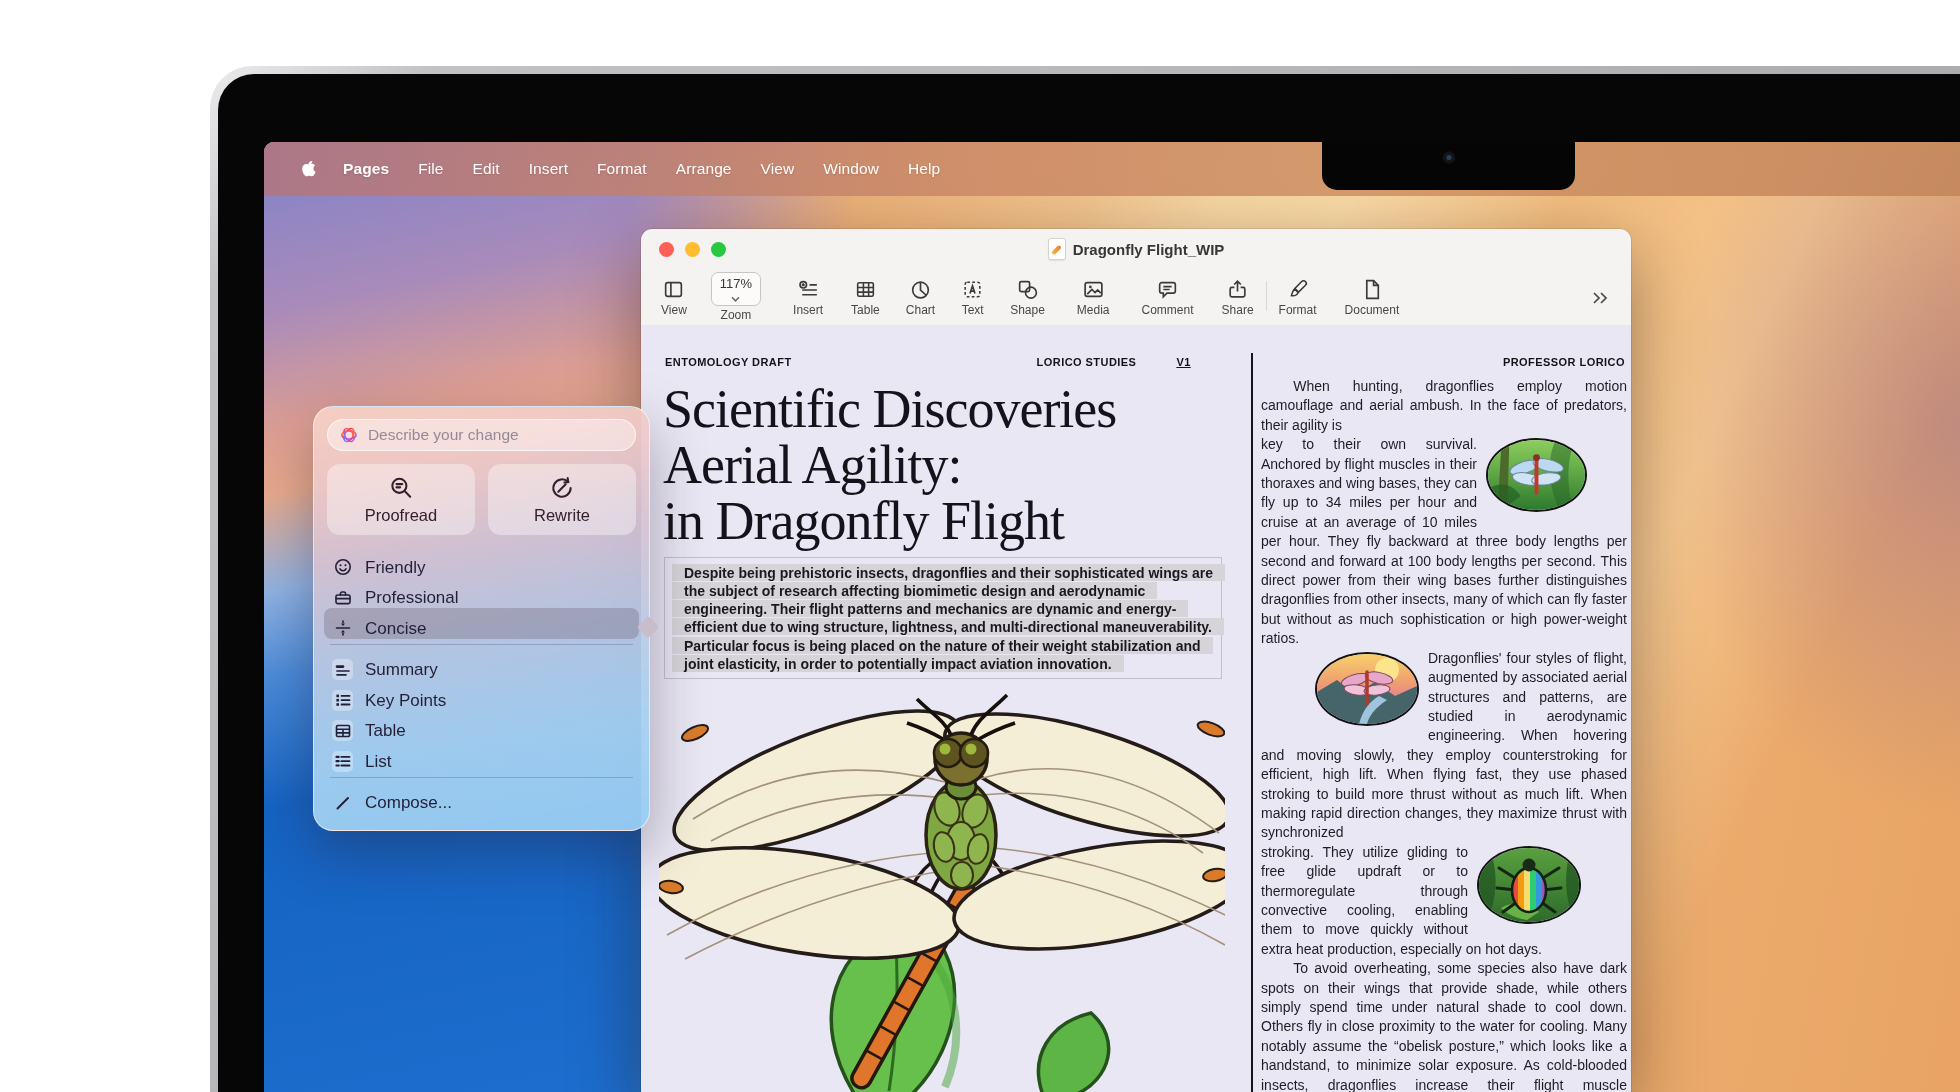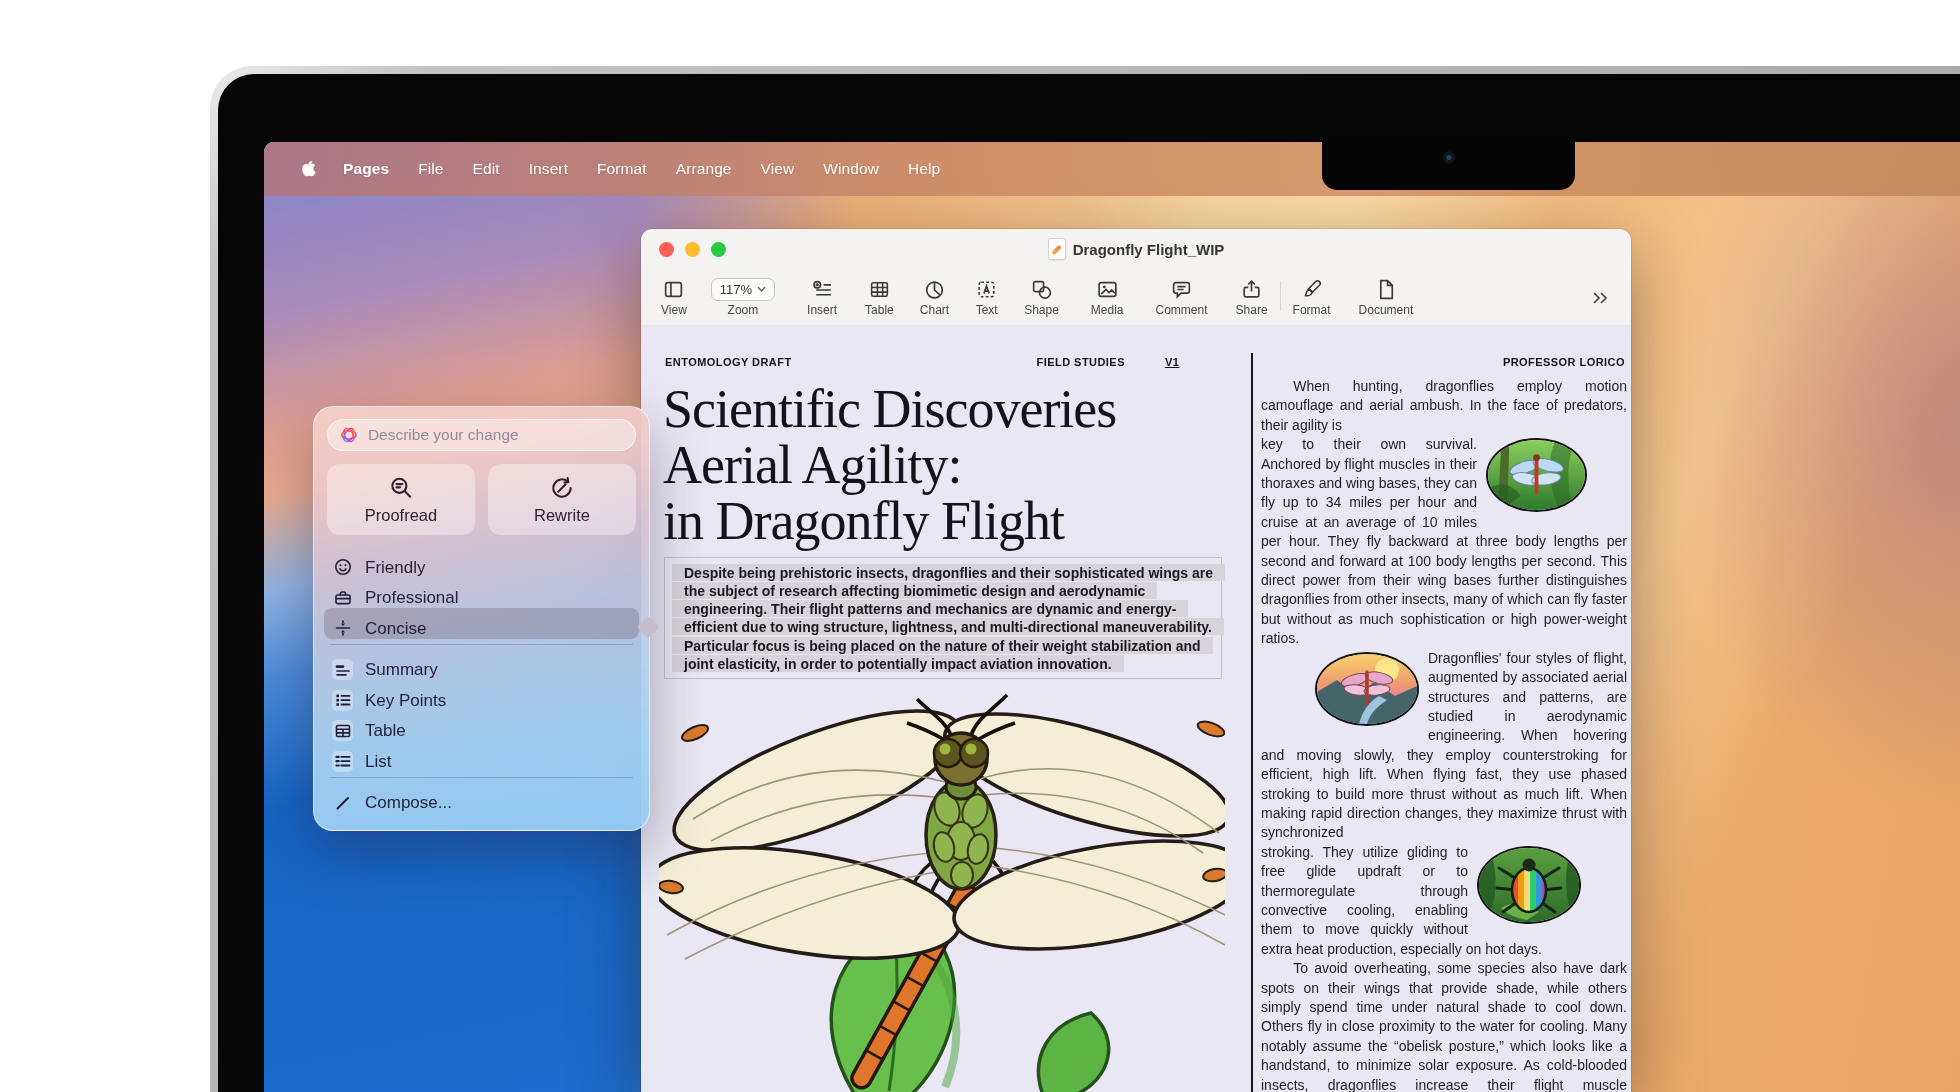--- a/index.html
+++ b/index.html
@@ -43,21 +43,21 @@
   .win-title{position:absolute;left:0;right:0;top:0;height:40px;display:flex;align-items:center;justify-content:center;gap:7px;
     font-size:15px;font-weight:700;color:#3a3633;}
   .doc-icon{width:16px;height:20px;background:#fff;border:1px solid #d5d2cf;border-radius:3px;position:relative;box-shadow:0 1px 1px rgba(0,0,0,.08);}
   .doc-icon::after{content:'';position:absolute;left:2px;top:9px;width:11px;height:4px;background:linear-gradient(90deg,#f6b545,#ea7f2e);
     border-radius:2px;transform:rotate(-45deg);}
   .toolbar{position:relative;height:56px;display:flex;align-items:center;padding:0 20px;border-bottom:1px solid #d2cfcc;}
   .tb-item{display:flex;flex-direction:column;align-items:center;gap:2px;color:#4a4744;}
   .tb-item svg{display:block;}
   .tb-lbl{font-size:12px;color:#4a4744;white-space:nowrap;}
   .zoom-box{display:flex;align-items:center;gap:5px;border:1px solid #c8c5c2;background:#fcfbfa;border-radius:7px;
-    padding:3px 8px;font-size:13px;color:#3a3735;}
+    padding:3px 8px;font-size:13px;color:#3a3735;flex-direction:column;}
   .tb-sep{width:1px;height:30px;background:#d8d5d2;margin:0 12px 14px 12px;align-self:flex-end;}
   .tb-more{margin-left:auto;margin-bottom:14px;align-self:flex-end;}
   
   .content{position:absolute;left:0;right:0;top:96px;bottom:0;background:#e9e7f4;overflow:hidden;border-radius:0;}
   .col-rule{position:absolute;left:610px;top:28px;bottom:0;width:1.6px;background:#17151a;}
   .doc-head{position:absolute;top:31px;left:24px;width:558px;display:flex;font-size:11px;font-weight:700;
     letter-spacing:.45px;color:#141318;}
   .doc-head .k{flex:0 0 auto;}
   .doc-head .c{margin-left:245px;}
   .doc-head .i{margin-left:40px;text-decoration:underline;}
@@ -244,21 +244,21 @@
             <path d="M4 4 L9 9 L4 14 M11 4 L16 9 L11 14"></path>
           </svg>
         </div>
       </div>
 
       <div class="content">
         <div class="col-rule"></div>
 
         <div class="doc-head">
           <span class="k">ENTOMOLOGY DRAFT</span>
-          <span class="c">FIELD STUDIES</span>
+          <span class="c">LORICO STUDIES</span>
           <span class="i">V1</span>
         </div>
 
         <div class="doc-title">
           <div>Scientific Discoveries</div>
           <div>Aerial Agility:</div>
           <div>in Dragonfly Flight</div>
         </div>
 
         <div class="lead-box">

